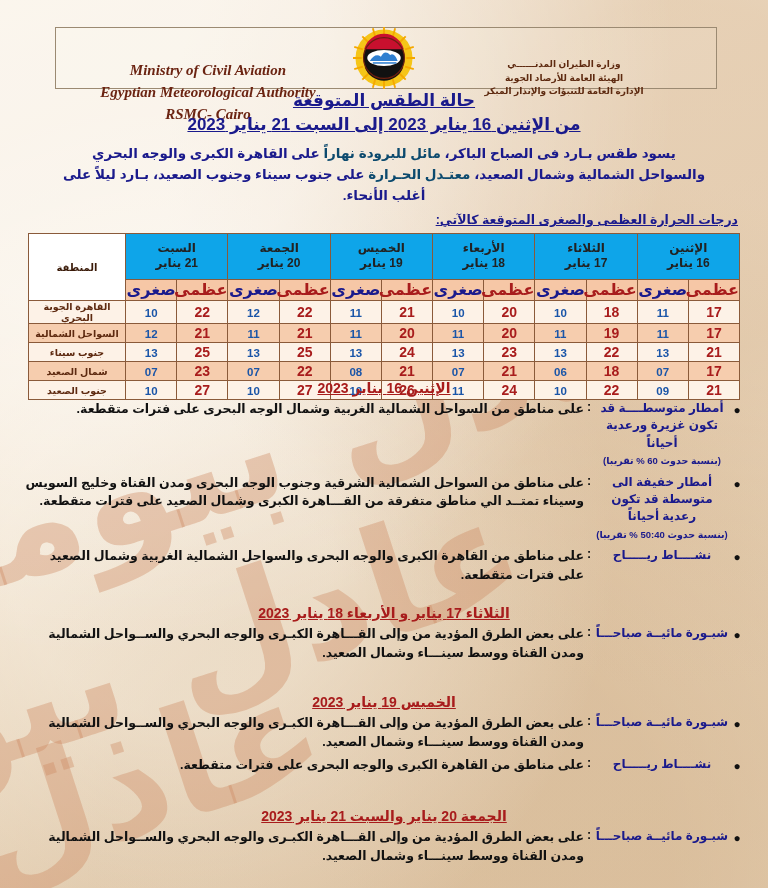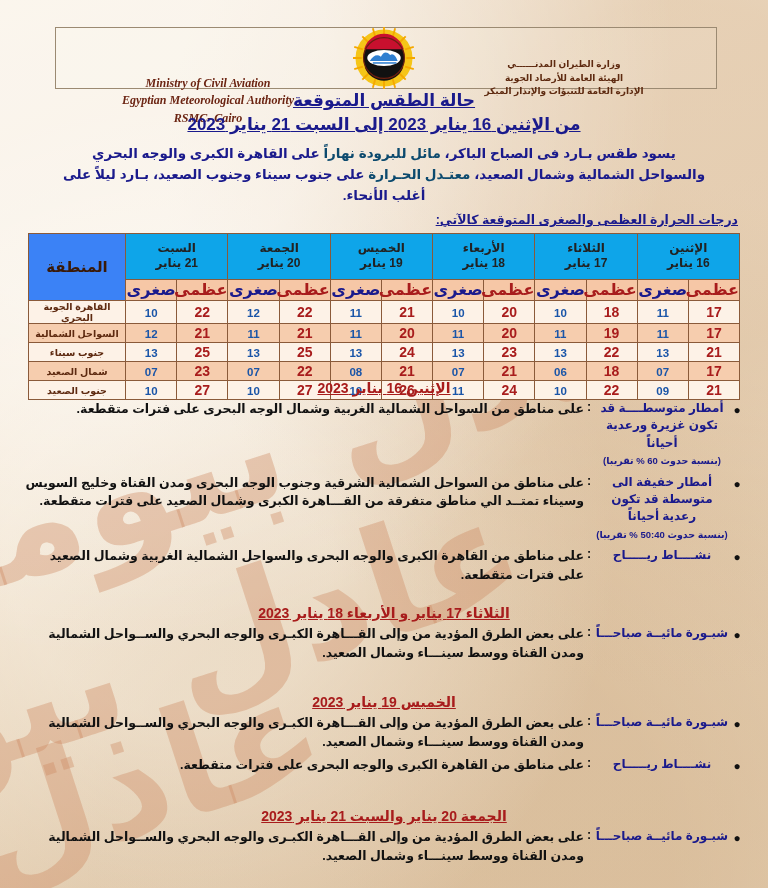--- a/index.html
+++ b/index.html
@@ -33,24 +33,24 @@
 
   .sheet{position:absolute;inset:0;padding:0;}
 
   
   .hdr{
     position:absolute;left:55px;top:27px;width:660px;height:60px;
     border:1px solid #9b8a72;
     background:rgba(255,252,245,.10);
   }
   .hdr-en{
-    position:absolute;left:22px;top:47px;width:260px;
+    position:absolute;left:22px;top:32px;width:260px;
     direction:ltr;text-align:center;
     font-family:"Liberation Serif","DejaVu Serif",serif;
-    font-style:italic;font-weight:bold;font-size:12px;color:#6b2412;
+    font-style:italic;font-weight:bold;font-size:15px;color:#6b2412;
     line-height:1.45;
   }
   .hdr-ar{
     position:absolute;right:22px;top:30px;width:260px;
     text-align:center;font-weight:bold;font-size:9px;color:#5e2a10;
     line-height:1.5;
   }
   .logo{
     position:absolute;left:50%;top:27px;transform:translateX(-50%);
     width:62px;height:62px;
@@ -90,21 +90,21 @@
     text-align:center;vertical-align:middle;
     font-weight:bold;
     padding:0;
   }
   .dayhead{
     background:#0ea5e9;
     color:#222;font-size:12px;line-height:1.25;
     height:42px;
   }
   .regionhead{
-    background:#3b82f6;color:#3a1a08;font-size:15px;height:66px;width:96px;
+    background:#ffffff;color:#3a1a08;font-size:10px;height:66px;width:96px;
   }
   .mm{background:#f6c7a6;height:16px;font-size:16px;}
   .mm .mx{color:#a81c1c;}
   .mm .mn{color:#1a1a8c;}
   .regcell{font-size:9.5px;color:#5e2a10;background:#fbe9dc;height:16px;}
   .vmax{color:#a81c1c;font-size:14px;}
   .vmin{color:#1a55a8;font-size:11.5px;}
   tr.odd td{background:#fdf2e7;}
   tr.even td{background:#f6cdae;}
 

